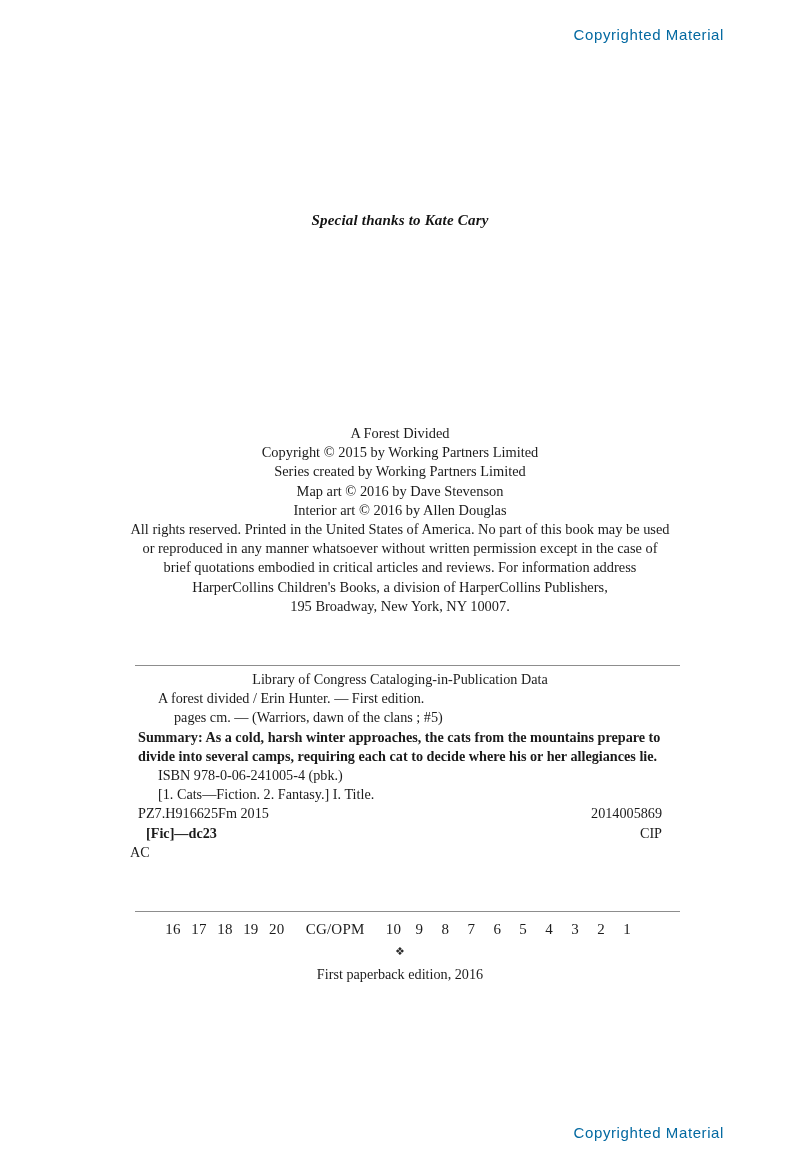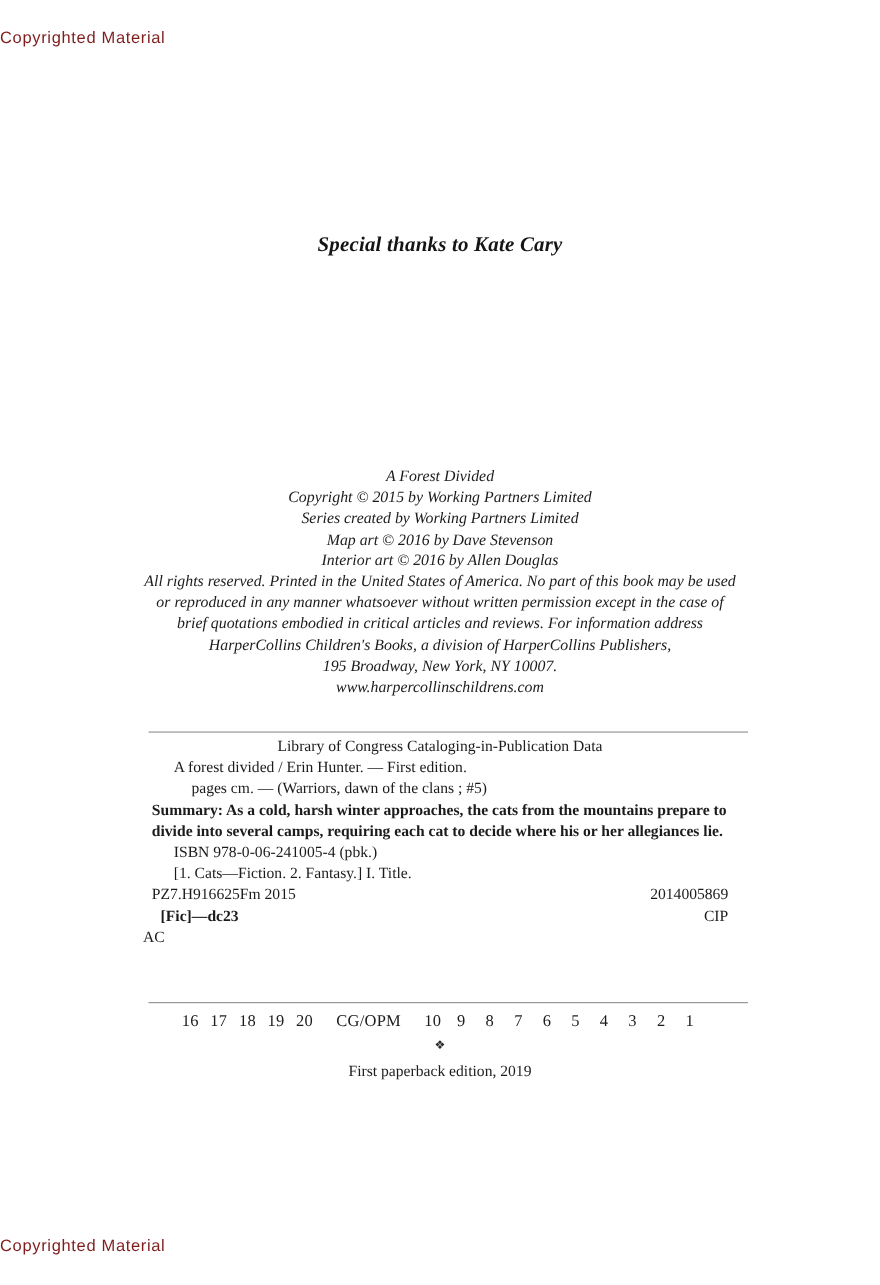--- a/index.html
+++ b/index.html
@@ -18,55 +18,54 @@
   .page {
     width: 800px;
     height: 1168px;
     position: relative;
     box-sizing: border-box;
   }
   .watermark {
     position: absolute;
     left: 0;
     width: 724px;
-    text-align: left;
+    text-align: right;
     font-family: "Liberation Sans", sans-serif;
     font-size: 15px;
     letter-spacing: 0.6px;
-    color: #7f1d1d;
+    color: #0369a1;
   }
   .watermark.top { top: 26px; }
   .watermark.bottom { top: 1124px; }
 
   .thanks {
     position: absolute;
     top: 212px;
     left: 0;
     width: 800px;
     text-align: center;
     font-style: italic;
     font-weight: bold;
-    font-size: 19px;
+    font-size: 15px;
     letter-spacing: 0.2px;
     color: #151515;
   }
 
   .block {
     position: absolute;
     left: 130px;
     width: 540px;
   }
 
   .copyright {
     top: 424px;
     text-align: center;
     font-size: 14.4px;
     line-height: 19.2px;
     color: #1b1b1b;
-    font-style: italic;
   }
   .copyright .line { white-space: nowrap; }
   .copyright .wrap { white-space: normal; }
 
   .rule {
     position: absolute;
     left: 135px;
     width: 545px;
     height: 1px;
     background: #8d8d8d;
@@ -126,21 +125,20 @@
   <div class="thanks">Special thanks to Kate Cary</div>
 
   <div class="block copyright">
     <div class="line">A Forest Divided</div>
     <div class="line">Copyright © 2015 by Working Partners Limited</div>
     <div class="line">Series created by Working Partners Limited</div>
     <div class="line">Map art © 2016 by Dave Stevenson</div>
     <div class="line">Interior art © 2016 by Allen Douglas</div>
     <div class="wrap">All rights reserved. Printed in the United States of America. No part of this book may be used or reproduced in any manner whatsoever without written permission except in the case of brief quotations embodied in critical articles and reviews. For information address HarperCollins Children's Books, a division of HarperCollins Publishers,</div>
     <div class="line">195 Broadway, New York, NY 10007.</div>
-    <div class="line">www.harpercollinschildrens.com</div>
   </div>
 
   <div class="rule one"></div>
 
   <div class="block cip">
     <div class="center">Library of Congress Cataloging-in-Publication Data</div>
     <div class="ind2">A forest divided / Erin Hunter. — First edition.</div>
     <div class="ind3">pages cm. — (Warriors, dawn of the clans ; #5)</div>
     <div class="ind1">Summary: As a cold, harsh winter approaches, the cats from the mountains prepare to divide into several camps, requiring each cat to decide where his or her allegiances lie.</div>
     <div class="ind2">ISBN 978-0-06-241005-4 (pbk.)</div>
@@ -171,18 +169,18 @@
       <span class="num">8</span>
       <span class="num">7</span>
       <span class="num">6</span>
       <span class="num">5</span>
       <span class="num">4</span>
       <span class="num">3</span>
       <span class="num">2</span>
       <span class="num">1</span>
     </div>
     <div class="fleuron">❖</div>
-    <div class="edition">First paperback edition, 2019</div>
+    <div class="edition">First paperback edition, 2016</div>
   </div>
 
   <div class="watermark bottom">Copyrighted Material</div>
 
 </div>
 
 </body></html>

